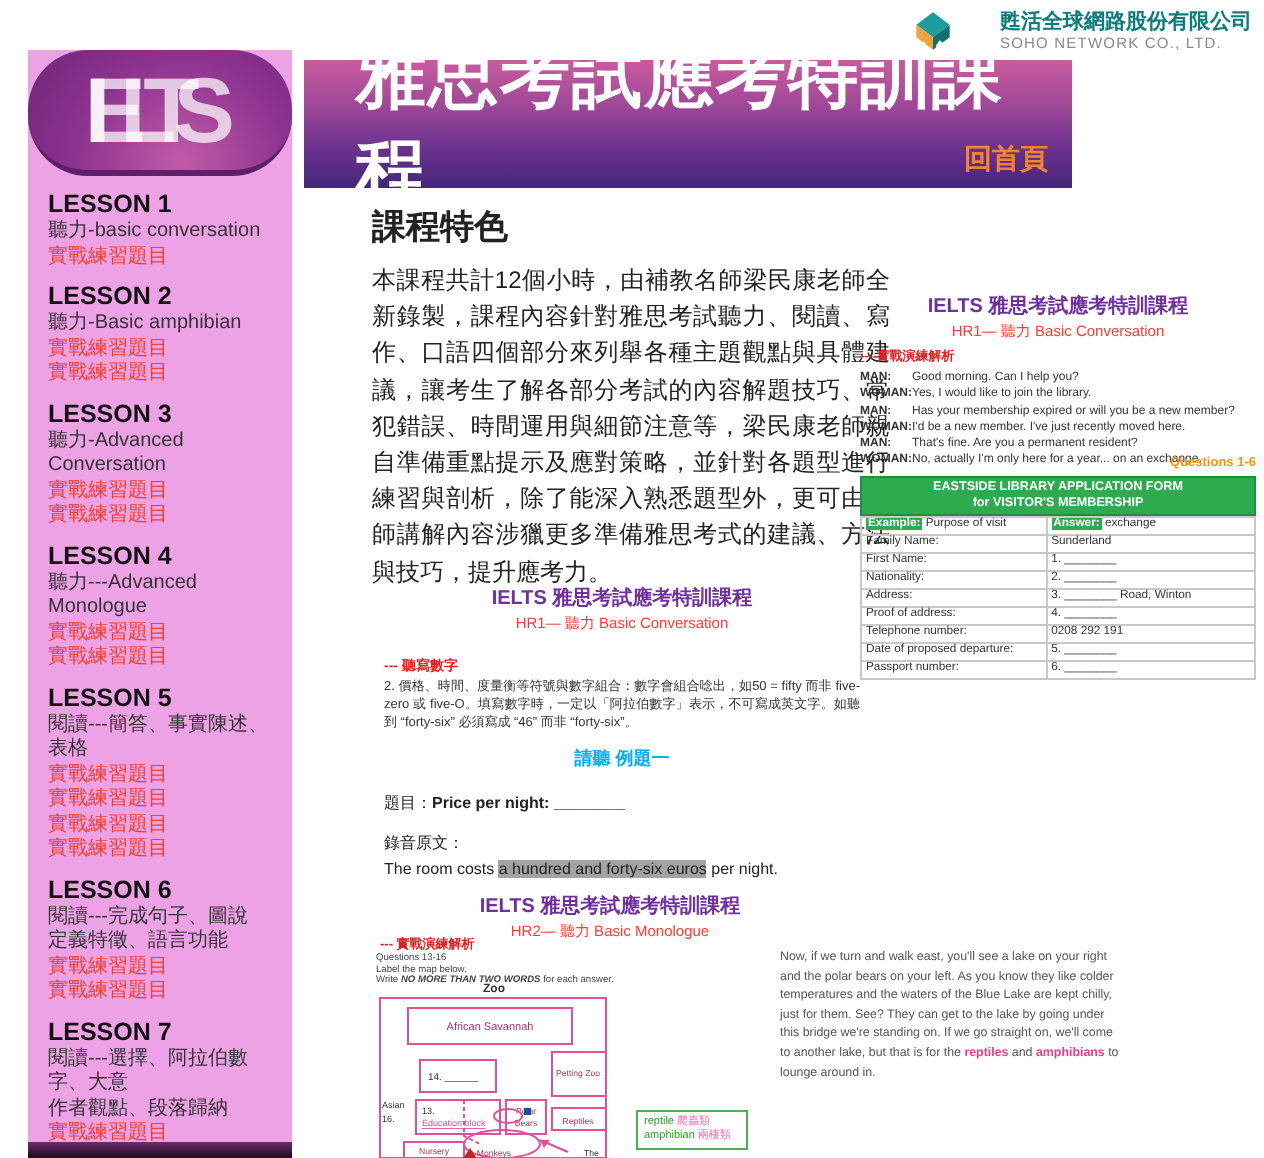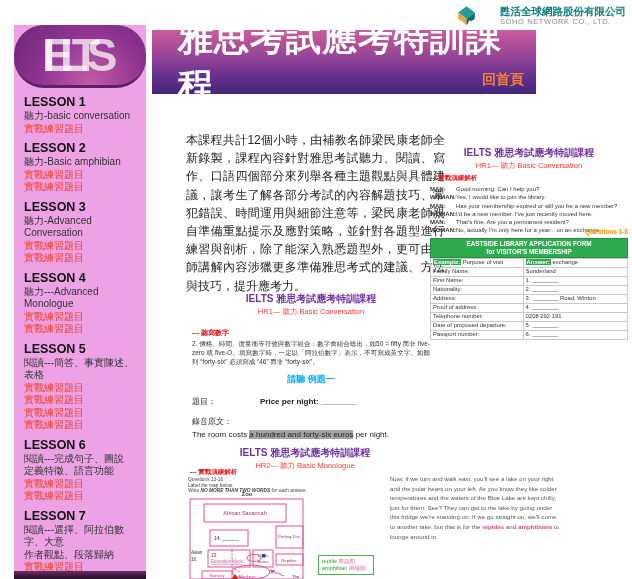--- a/index.html
+++ b/index.html
@@ -61,21 +61,21 @@
   .ftable { width:100%; border-collapse:collapse; font-size:5.9px; color:#333; }
   .ftable td { border:.5px solid #c9c9c9; padding:.5px 2px; height:8.5px; line-height:7px; }
   .ftable td.lab { width:47%; }
   .chip { background:#2eab4f; color:#fff; font-weight:700; padding:0 1px; }
   
   .shot2 { position:absolute; left:192px; top:292px; width:238px; }
   .s2-label { font-size:7px; font-weight:700; color:#e02020; margin-top:11px; }
   .s2-body { font-size:6.5px; line-height:8.8px; color:#333; margin-top:2px; text-align:justify; }
   .listen { text-align:center; color:#00b0f0; font-weight:700; font-size:9px; margin-top:7px; cursor:pointer; }
   .s2-q { font-size:8px; color:#222; margin-top:10px; }
-  .s2-q b { font-weight:700;margin-left:44px; }
+  .s2-q b { font-weight:700; }
   .s2-rec { font-size:8px; color:#222; margin-top:9px; }
   .s2-sent { font-size:8px; color:#222; margin-top:3px; }
   .hl-yellow { background:#a3a3a3; }
   
   .shot3-head { position:absolute; left:190px; top:446px; width:230px; }
   .s3-label { position:absolute; left:190px; top:468px; font-size:6.5px; font-weight:700; color:#e02020; }
   .map-notes { position:absolute; left:188px; top:477px; font-size:4.8px; line-height:5.6px; color:#444; }
   .map-svg { position:absolute; left:188px; top:488px; }
   .s3-para { position:absolute; left:390px; top:474px; width:172px; font-size:6.2px; line-height:9.6px; color:#555; }
   .hl-pink { color:#e83e8c; font-weight:700; }
@@ -163,20 +163,21 @@
         <div class="lesson-desc">閱讀---選擇、阿拉伯數字、大意</div>
         <div class="lesson-desc">作者觀點、段落歸納</div>
         <div class="lesson-link">實戰練習題目</div>
         <div class="lesson-link">實戰練習題目</div>
       </div>
 
     </div>
     <div class="sidebar-footer"></div>
   </div>
 
+  <div class="main-heading">課程特色</div>
   <div class="main-para">本課程共計12個小時，由補教名師梁民康老師全新錄製，課程內容針對雅思考試聽力、閱讀、寫作、口語四個部分來列舉各種主題觀點與具體建議，讓考生了解各部分考試的內容解題技巧、常犯錯誤、時間運用與細節注意等，梁民康老師親自準備重點提示及應對策略，並針對各題型進行練習與剖析，除了能深入熟悉題型外，更可由講師講解內容涉獵更多準備雅思考式的建議、方法與技巧，提升應考力。</div>
 
   <div class="shot1">
     <div class="s-title">IELTS 雅思考試應考特訓課程</div>
     <div class="s-sub">HR1— 聽力 Basic Conversation</div>
     <div class="s-label">--- 實戰演練解析</div>
     <div class="dialogue">
       <div class="dl">
           <span class="sp">MAN:</span>
           <span>Good morning. Can I help you?</span>

